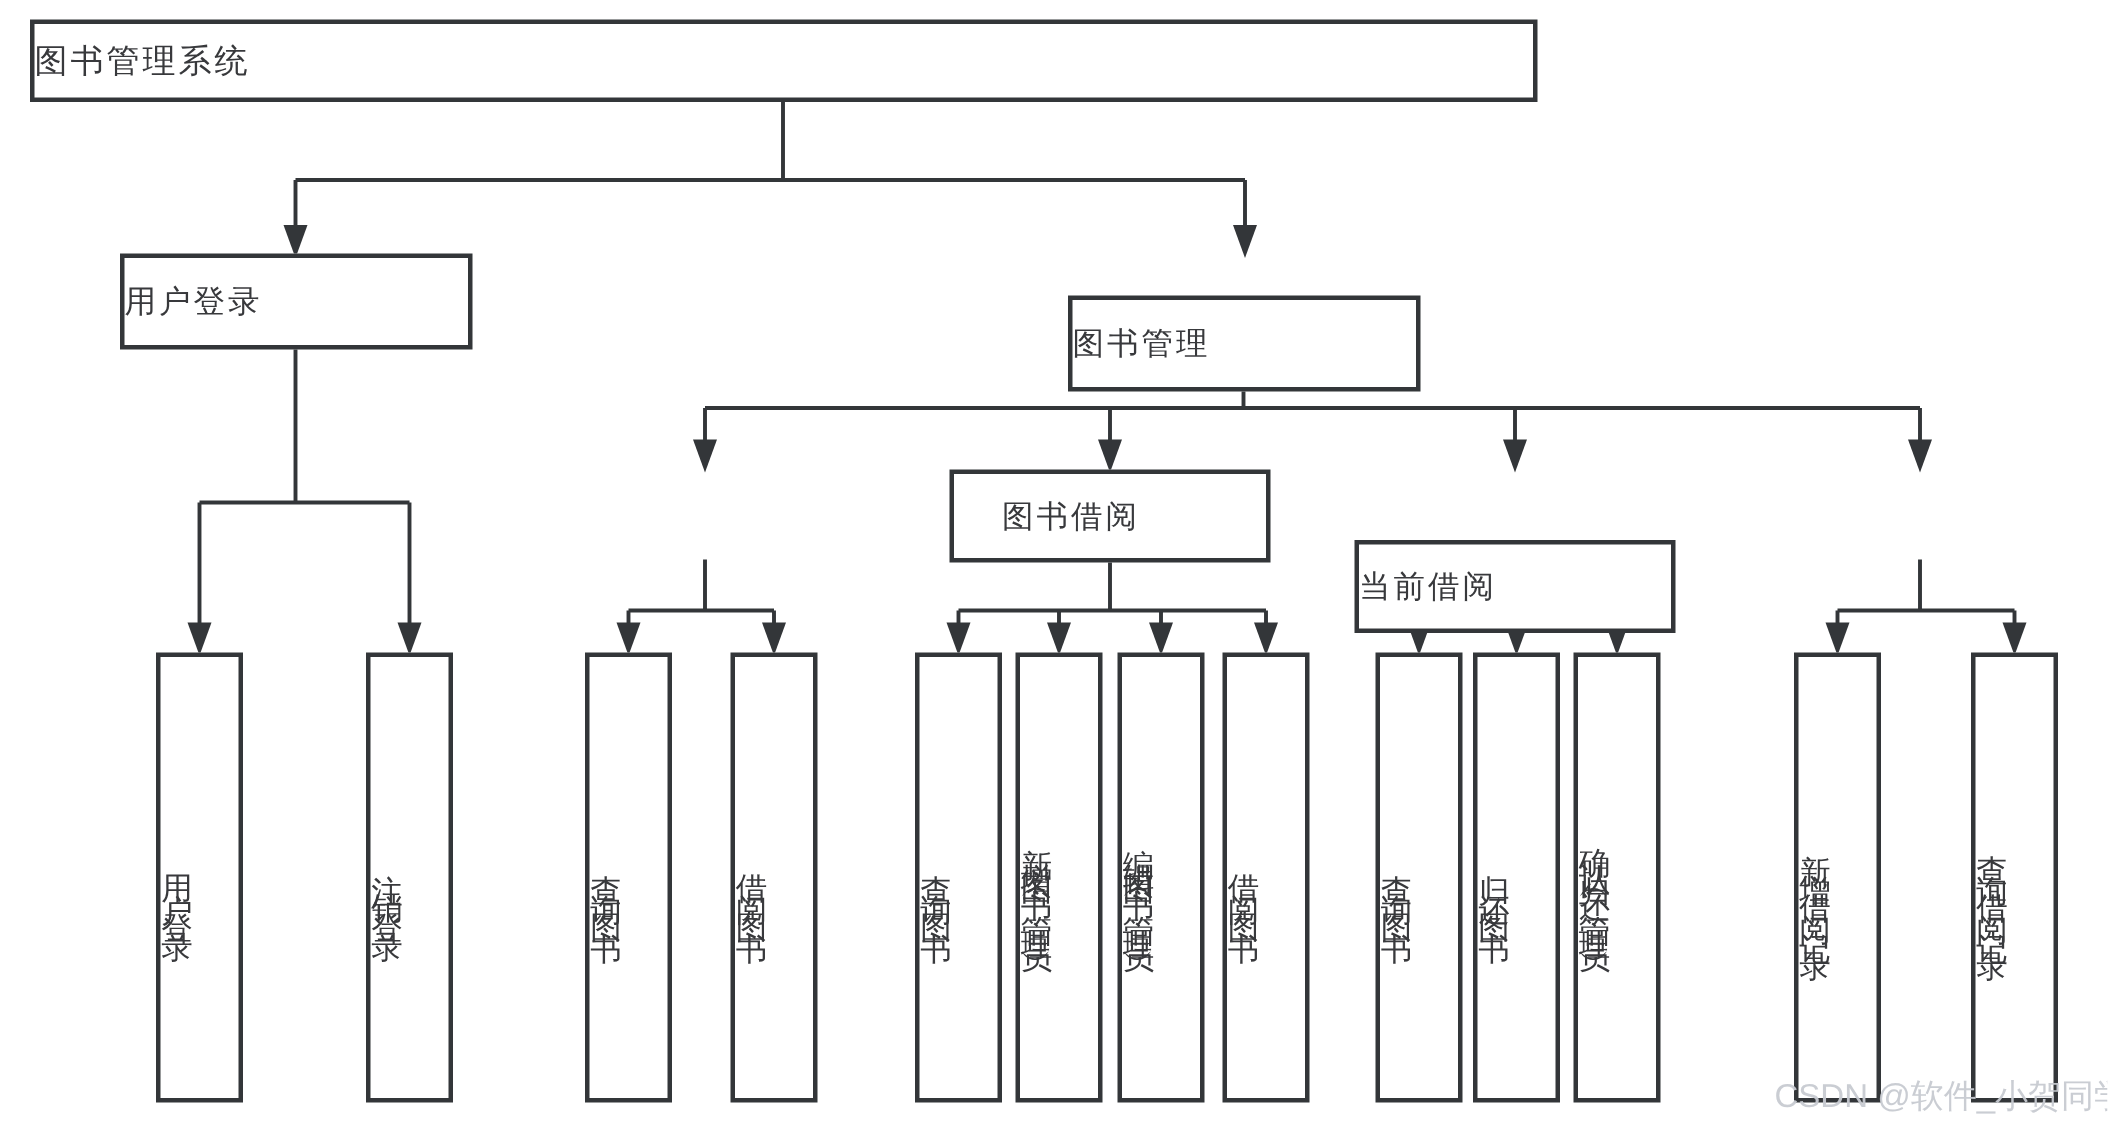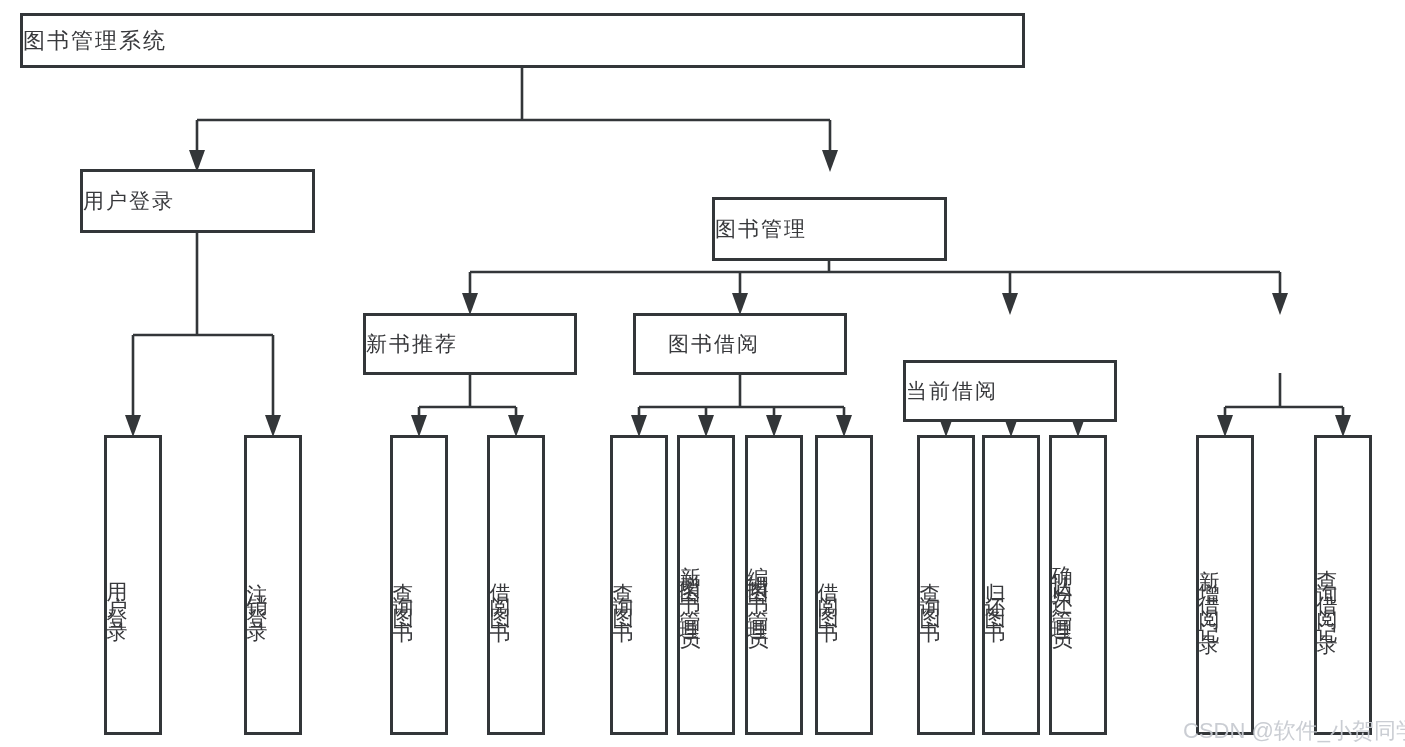--- a/index.html
+++ b/index.html
@@ -97,23 +97,20 @@
     <span>图书管理系统</span>
   </div>
 
   <div class="box hbox" style="left:80px; top:169px; width:235px; height:64px;">
     <span>用户登录</span>
   </div>
   <div class="box hbox" style="left:712px; top:169px; width:235px; height:64px;margin-top:28px;">
     <span>图书管理</span>
   </div>
 
-  <div class="box hbox" style="left:363px; top:313px; width:214px; height:62px;">
-    <span>新书推荐</span>
-  </div>
   <div class="box hbox" style="left:633px; top:313px; width:214px; height:62px;padding-left:32px;">
     <span>图书借阅</span>
   </div>
   <div class="box hbox" style="left:903px; top:313px; width:214px; height:62px;margin-top:47px;">
     <span>当前借阅</span>
   </div>
 
   <div class="box vbox" style="left:104px; top:435px; width:58px; height:300px;">
     <span class="vtext">用户登录</span>
   </div>

